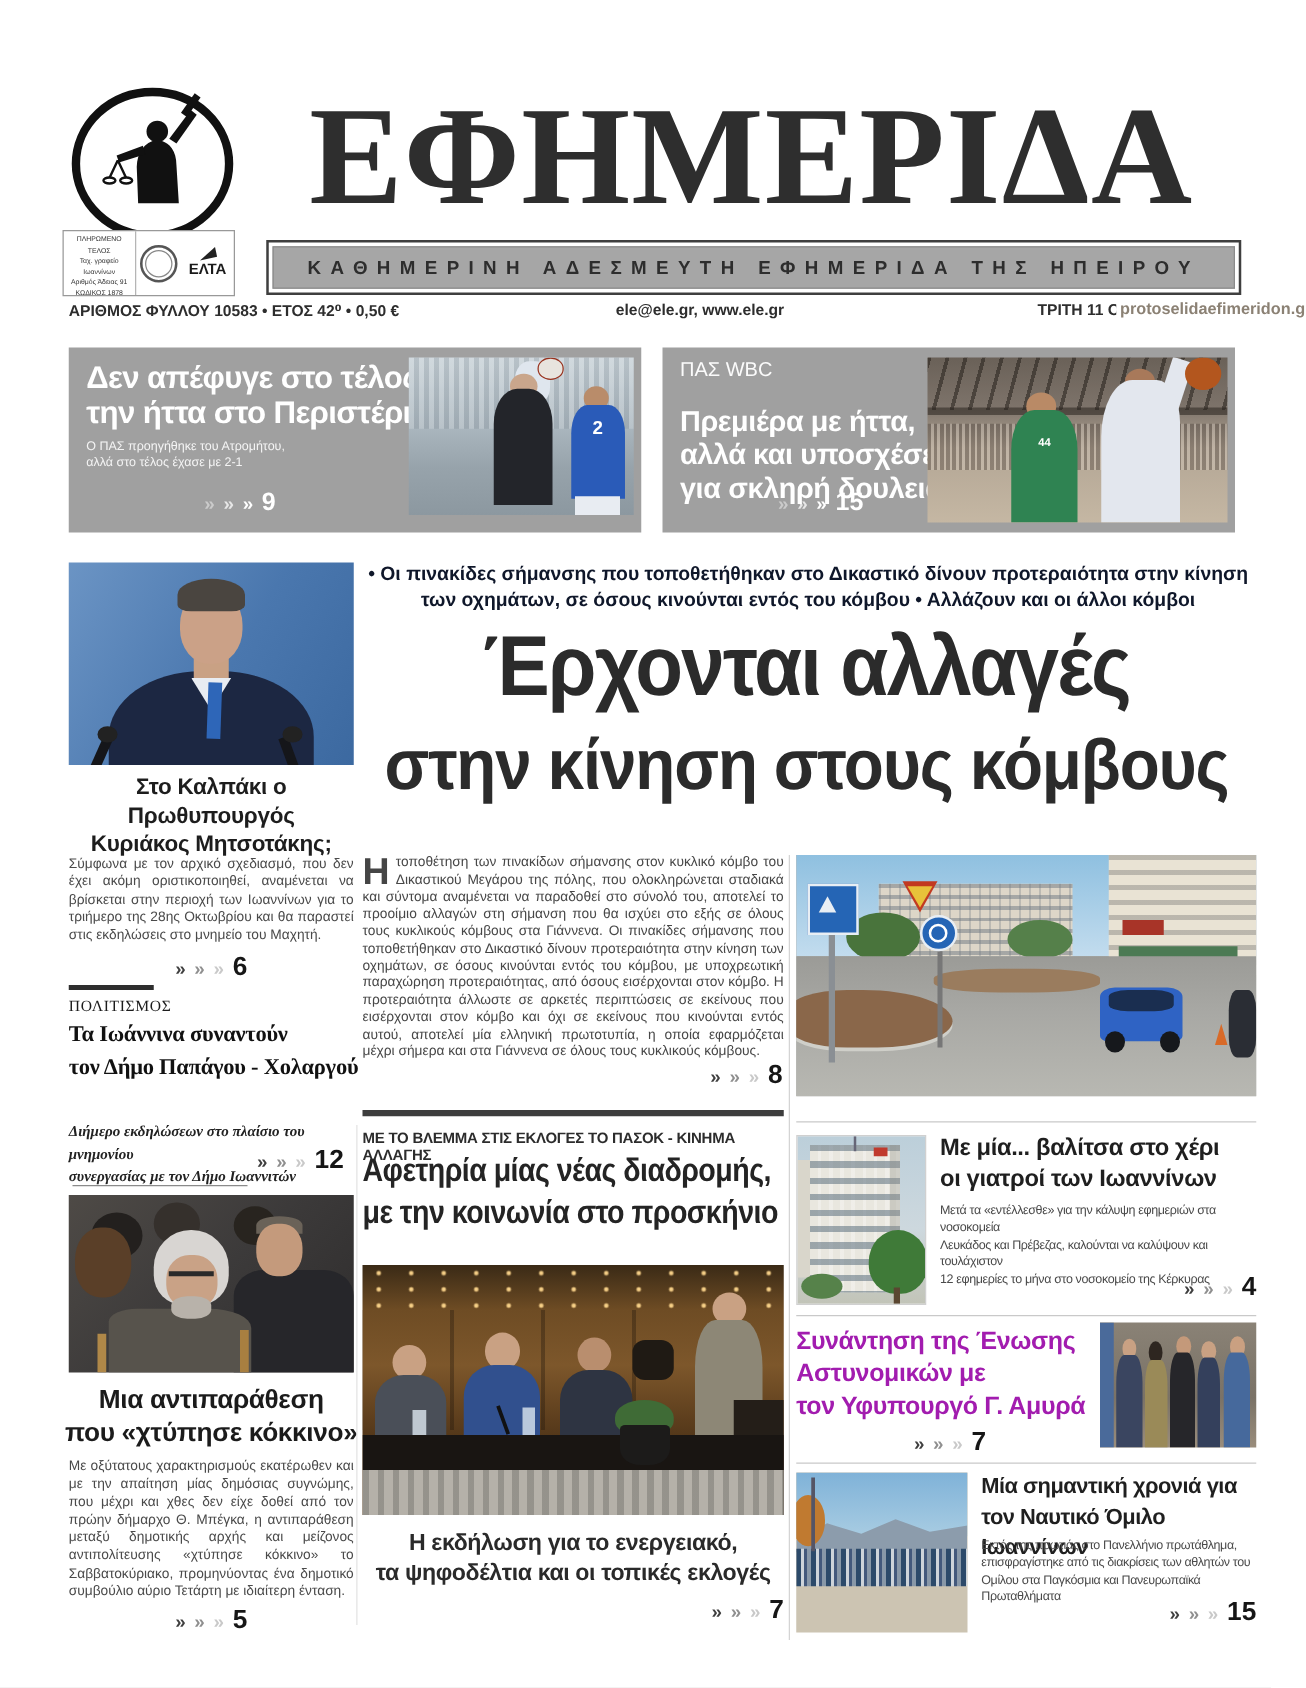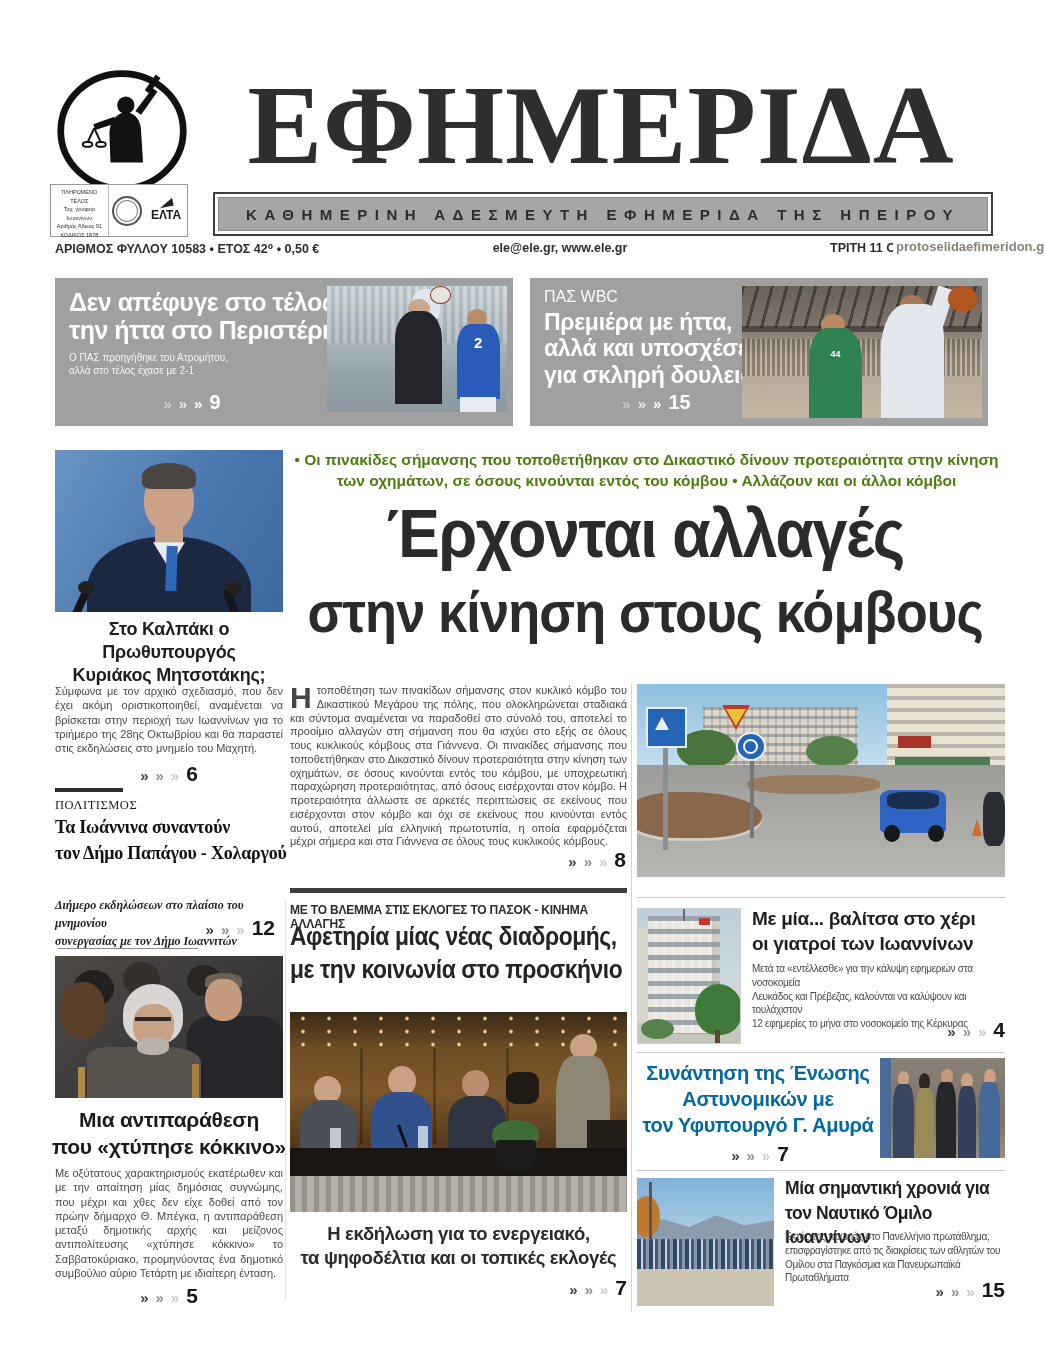--- a/index.html
+++ b/index.html
@@ -28,35 +28,35 @@
   #mast-date{left:830px;top:241px;font-weight:bold;font-size:12.5px;color:#2d2d2d;white-space:nowrap;}
   #watermark{left:893px;top:239px;font-weight:bold;font-size:13px;color:#8b8174;background:#fff;padding:0 3px 2px 3px;white-space:nowrap;}
 
   
   .teaser{top:278px;height:148px;background:#a0a0a0;color:#fff;}
   #teaser-left{left:55px;width:458px;}
   #teaser-right{left:530px;width:458px;}
   .teaser .txt{position:absolute;left:14px;top:10px;}
   #teaser-left h2{margin:0;font-size:25px;line-height:1.12;font-weight:bold;letter-spacing:-0.5px;}
   #teaser-left .sub{margin-top:7px;font-size:10px;line-height:1.3;color:#f4f4f4;}
-  #teaser-right .kicker{font-size:16px;margin-bottom:3px;color:#fbfbfb;}
+  #teaser-right .kicker{font-size:16px;margin-bottom:18px;color:#fbfbfb;}
   #teaser-right h2{margin:0;font-size:23px;line-height:1.15;font-weight:bold;letter-spacing:-0.3px;}
 
   
   .pref{position:absolute;display:flex;align-items:baseline;gap:7px;font-weight:bold;}
   .pref .c{font-size:15px;}
   .pref .n{font-size:21px;color:#161616;}
   .pref.dark .c1{color:#3f3f3f;}.pref.dark .c2{color:#8f8f8f;}.pref.dark .c3{color:#c9c9c9;}
   .pref.lite .c1{color:rgba(255,255,255,.45);}.pref.lite .c2{color:rgba(255,255,255,.75);}
   .pref.lite .c3{color:#fff;}.pref.lite .n{color:#fff;font-size:20px;}
   .pref.center{justify-content:center;}
   .pref.right{justify-content:flex-end;}
 
   
-  #deck{left:288px;top:449px;width:717px;text-align:center;font-weight:bold;font-size:15.5px;line-height:1.38;color:#4d7c0f;}
+  #deck{left:288px;top:449px;width:717px;text-align:center;font-weight:bold;font-size:15.5px;line-height:1.38;color:#0f172a;}
   #h1a{left:285px;top:498px;width:783px;text-align:center;font-weight:bold;font-size:68px;line-height:1.05;
        color:#2b2b2b;letter-spacing:-1.5px;transform:scaleX(.92);transform-origin:0 0;}
   #h1b{left:285px;top:580px;width:783px;text-align:center;font-weight:bold;font-size:57px;line-height:1.15;
        color:#2b2b2b;letter-spacing:-1px;transform:scaleX(.92);transform-origin:0 0;}
   #lead-body{left:290px;top:684px;width:337px;font-size:11px;line-height:1.25;text-align:justify;color:#474747;}
   #lead-body .drop{float:left;font-size:30px;line-height:26px;font-weight:bold;padding:1px 5px 0 0;color:#454545;}
   #lead-page{left:430px;top:848px;width:196px;}
 
   
   #pm-title{left:48px;top:618px;width:242px;text-align:center;font-weight:bold;font-size:18px;line-height:1.28;color:#1d1d1d;letter-spacing:-0.2px;}
@@ -85,21 +85,21 @@
   
   .hline{background:#c9c9c9;height:1px;}
   #rhl1{left:637px;top:897px;width:368px;}
   #rhl2{left:637px;top:1052px;width:368px;}
   #rhl3{left:637px;top:1170px;width:368px;}
   #vline-mid{left:631px;top:684px;width:1px;height:628px;background:#d4d4d4;}
   #vline-left{left:285px;top:900px;width:1px;height:400px;background:#e3e3e3;}
   #doc-title{left:752px;top:906px;width:255px;font-weight:bold;font-size:19px;line-height:1.32;color:#1f1f1f;letter-spacing:-0.3px;}
   #doc-sub{left:752px;top:962px;width:255px;font-size:10px;line-height:1.38;color:#4a4a4a;letter-spacing:-0.3px;}
   #doc-page{left:752px;top:1018px;width:253px;}
-  #pol-title{left:637px;top:1060px;width:242px;font-weight:bold;font-size:20px;line-height:1.3;color:#0369a1;letter-spacing:-0.3px;text-align:center;}
+  #pol-title{left:637px;top:1060px;width:242px;font-weight:bold;font-size:20px;line-height:1.3;color:#a21caf;letter-spacing:-0.3px;}
   #pol-page{left:660px;top:1142px;width:200px;}
   #naut-title{left:785px;top:1176px;width:225px;font-weight:bold;font-size:17.5px;line-height:1.4;color:#1f1f1f;letter-spacing:-0.4px;}
   #naut-sub{left:785px;top:1230px;width:222px;font-size:10px;line-height:1.38;color:#4a4a4a;letter-spacing:-0.3px;}
   #naut-page{left:785px;top:1278px;width:220px;}
 
   
   .ph{position:absolute;overflow:hidden;}
   .ph div,.ph span{position:absolute;}
 
   #photo-soccer{top:8px;right:6px;width:180px;height:126px;background:linear-gradient(180deg,#c8d2d8 0,#adb9c1 40%,#97a3ab 70%,#8c98a0 100%);}

